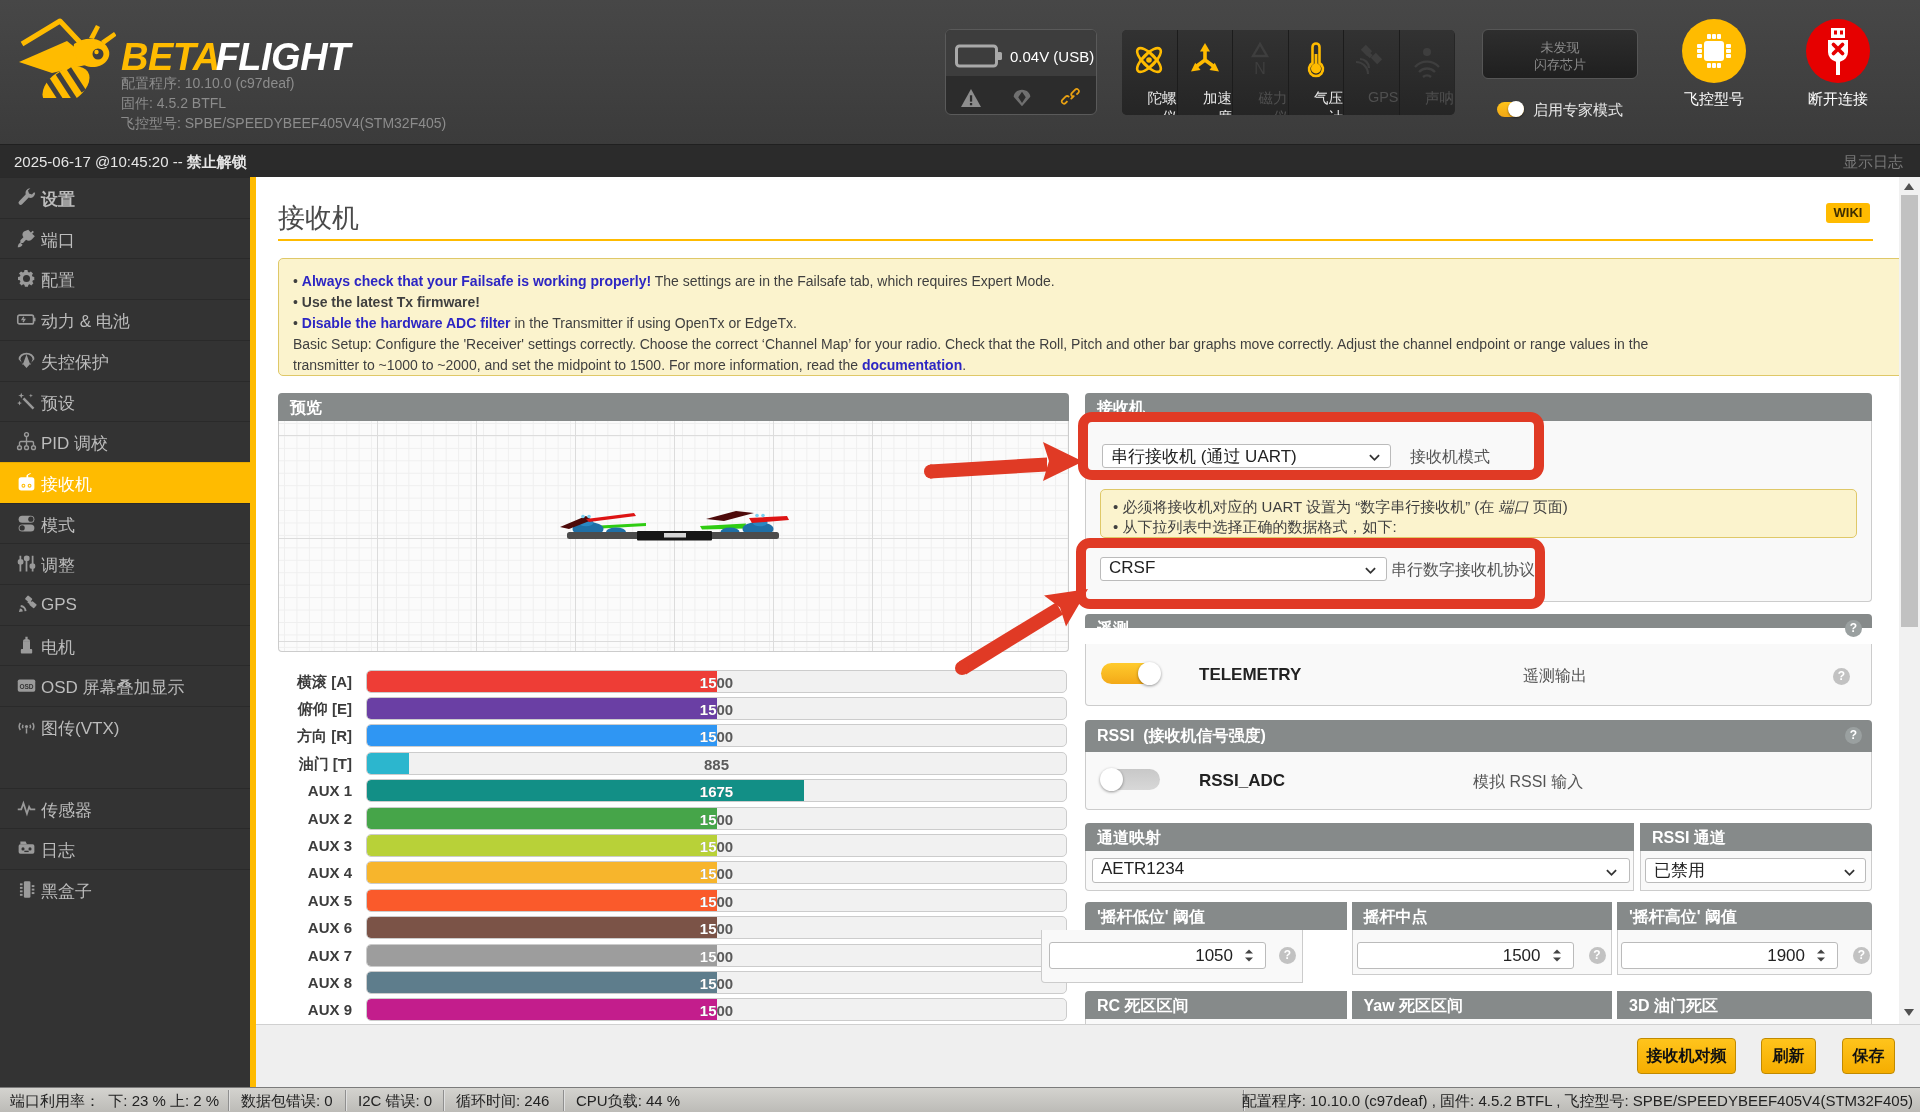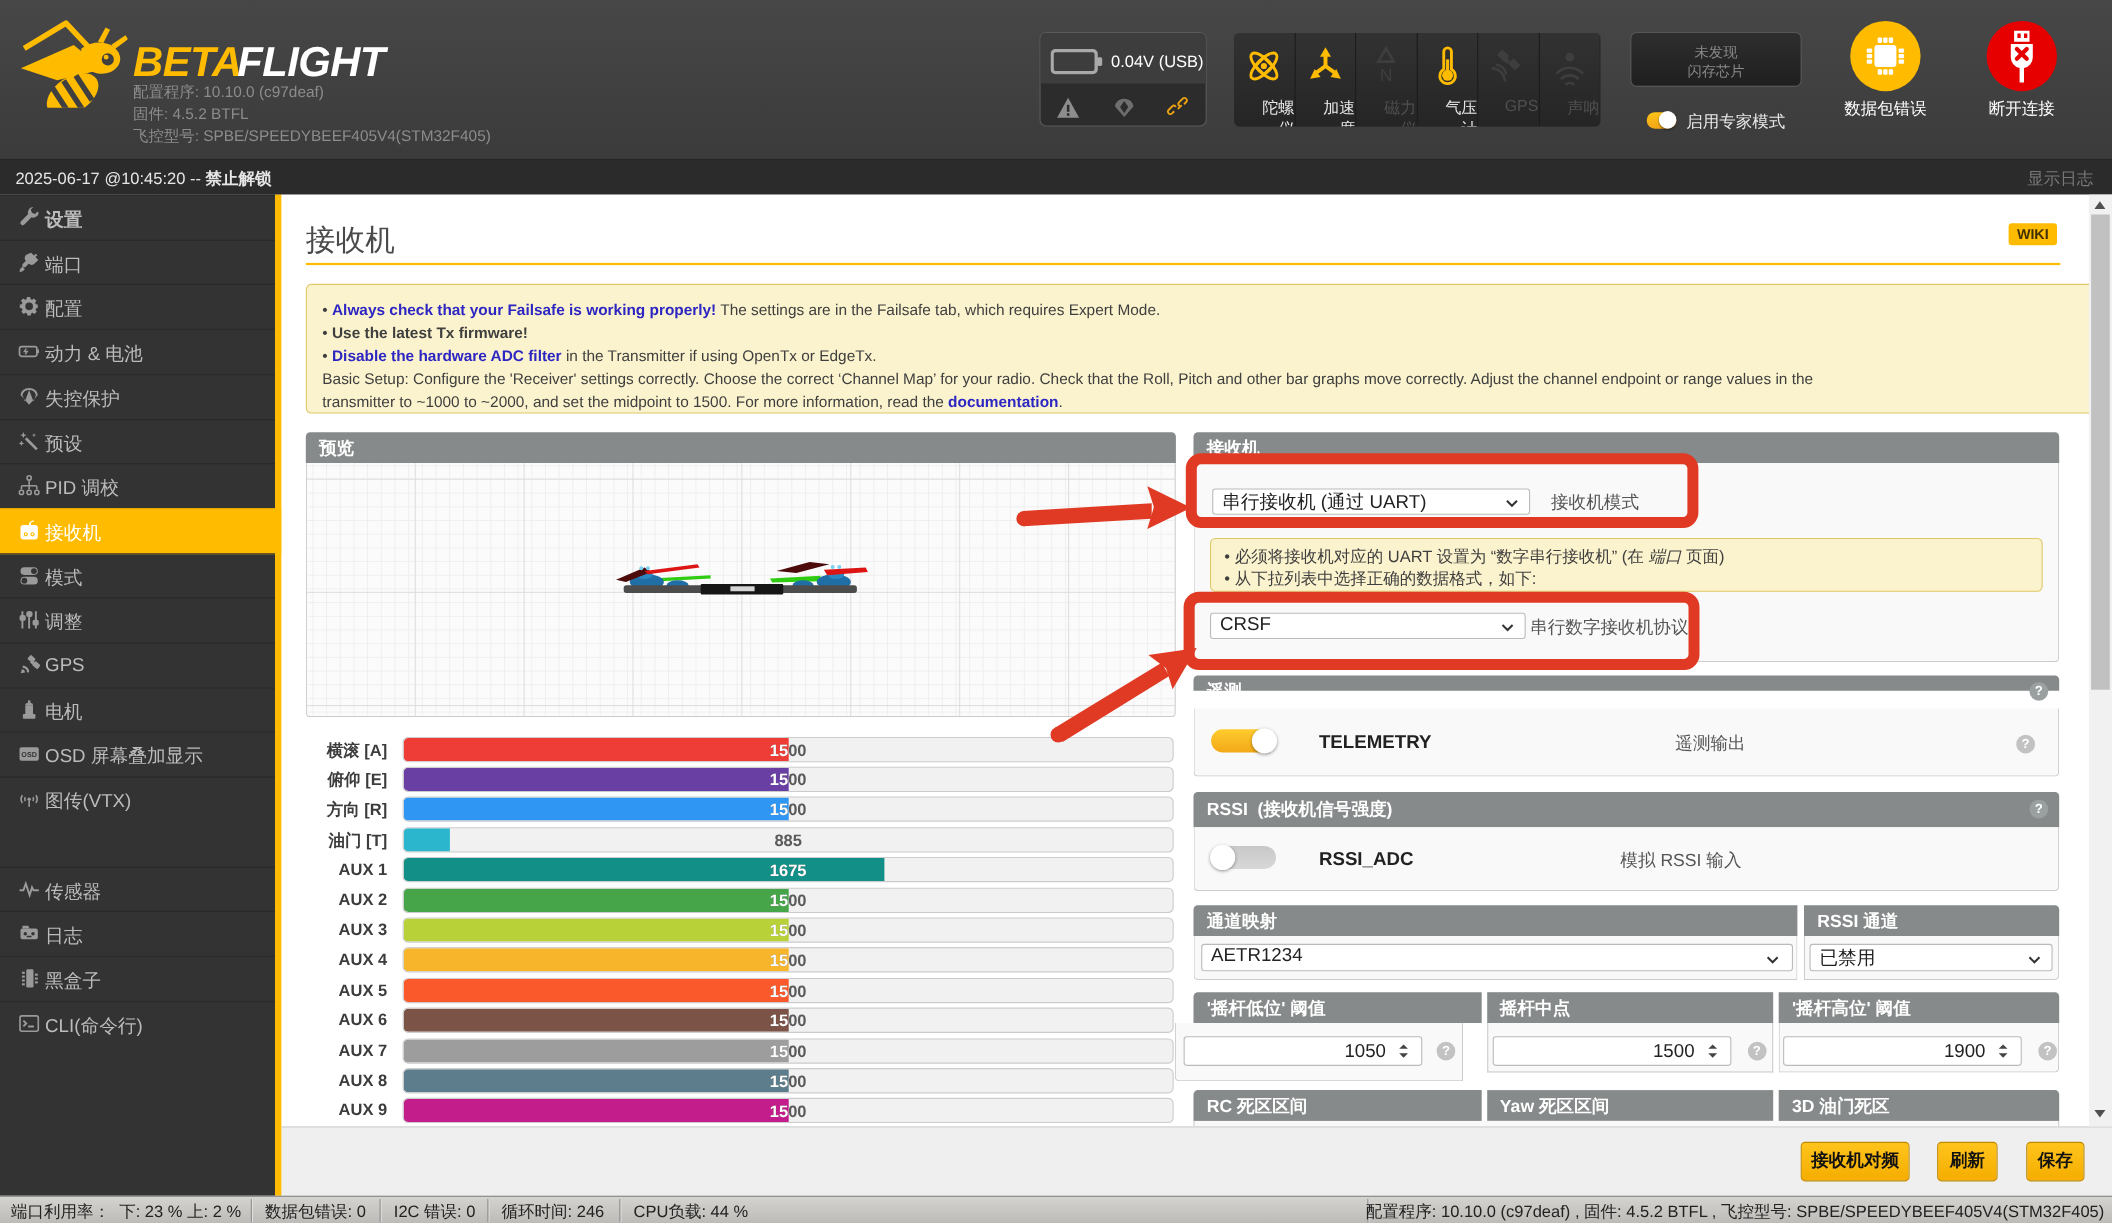--- a/index.html
+++ b/index.html
@@ -217,21 +217,21 @@
           <rect x="21" y="30" width="4" height="5" rx="1"></rect>
       <rect x="1" y="11" width="5" height="4" rx="1"></rect>
           <rect x="1" y="16" width="5" height="4" rx="1"></rect>
           <rect x="1" y="21" width="5" height="4" rx="1"></rect>
       <rect x="30" y="11" width="5" height="4" rx="1"></rect>
           <rect x="30" y="16" width="5" height="4" rx="1"></rect>
           <rect x="30" y="21" width="5" height="4" rx="1"></rect>
         </g>
     </svg>
   </div>
-  <div class="abs rbl" style="left:1654px;top:90px;">数据包错误</div>
+  <div class="abs rbl" style="left:1654px;top:90px;">飞控型号</div>
   <div class="abs roundbtn" style="left:1806px;top:19px;background:#e60000;">
     <svg class="abs" style="left:16px;top:8px;" width="32" height="52" viewBox="0 0 32 52" fill="#fff">
       <path d="M9 1h14v10H9z M12 3.5h3v4h-3z M18 3.5h3v4h-3z" fill-rule="evenodd"></path>
       <path d="M6 13h20v12a10 10 0 0 1-8 9.8V48h-4V34.8A10 10 0 0 1 6 25z"></path>
       <g stroke="#e60000" stroke-width="3.8" stroke-linecap="round">
           <path d="M11.5 17.5l9 9M20.5 17.5l-9 9"></path>
         </g>
     </svg>
   </div>
   <div class="abs rbl" style="left:1778px;top:90px;">断开连接</div>
@@ -374,27 +374,20 @@
             <rect x="4.5" y="5" width="3" height="2.2"></rect>
             <rect x="4.5" y="9" width="3" height="2.2"></rect>
             <rect x="4.5" y="13" width="3" height="2.2"></rect>
             <rect x="4.5" y="17" width="3" height="2.2"></rect>
             <rect x="18" y="7" width="3" height="2.2"></rect>
             <rect x="18" y="11" width="3" height="2.2"></rect>
             <rect x="18" y="15" width="3" height="2.2"></rect>
           </g>
         </svg>
         <span class="txt">黑盒子</span>
-      </div>
-    <div class="mitem" style="top:732.6px;">
-        <svg class="ico" viewBox="0 0 24 24" fill="none" stroke="#9a9a9a" stroke-width="1.7">
-          <rect x="2.5" y="4" width="19" height="16" rx="2"></rect>
-          <path d="M6 9l3 3-3 3M11 15h6" stroke-width="2"></path>
-        </svg>
-        <span class="txt">CLI(命令行)</span>
       </div>
   </div>
   <div class="abs" id="ystrip"></div>
 
   <div class="abs" id="content">
     <div class="abs h1" style="left:22px;top:23px;">接收机</div>
     <div class="abs" style="left:22px;top:62px;width:1595px;height:2px;background:#ffbb00;"></div>
     <div class="abs wiki" style="left:1570px;top:26px;width:44px;height:20px;">WIKI</div>
     <div class="abs note" style="left:22px;top:81px;width:1770px;height:118px;padding:12px 14px;font-size:14px;line-height:21px;color:#3f3f3f;">
       <div>• <b class="lnk">Always check that your Failsafe is working properly!</b> The settings are in the Failsafe tab, which requires Expert Mode.</div>
@@ -602,21 +595,21 @@
           </svg></div>
     </div>
     <div class="abs gbb" style="left:1384px;top:674px;width:232px;height:40px;border-radius:0 0 4px 0;">
       <div class="sel abs" style="left:4px;top:7px;width:221px;height:25px;">已禁用<svg class="chev" style="right:10px;top:8px;" viewBox="0 0 12 8" width="12" height="8">
             <path d="M1 1.5l5 5 5-5" stroke="#333" stroke-width="2" fill="none"></path>
           </svg></div>
     </div>
     <div class="abs gbh" style="left:829px;top:725px;width:261.5px;height:27.5px;border-radius:4px 0 0 0;">'摇杆低位' 阈值</div>
     <div class="abs gbh" style="left:1095.5px;top:725px;width:260.5px;height:27.5px;border-radius:0;">摇杆中点</div>
     <div class="abs gbh" style="left:1361px;top:725px;width:255px;height:27.5px;border-radius:0 4px 0 0;">'摇杆高位' 阈值</div>
-    <div class="abs gbb" style="left:812px;top:752.5px;width:261.5px;height:53px;border-radius:0 0 0 4px;">
+    <div class="abs gbb" style="left:785px;top:752.5px;width:261.5px;height:53px;border-radius:0 0 0 4px;">
       <div class="numin" style="left:7px;top:12px;width:217px;">
           <span class="v">1050</span>
           <span class="spin"><svg width="20" height="21" viewBox="0 0 20 21">
               <path d="M6 8.5l4-4 4 4z" fill="#444"></path>
               <path d="M6 12.5l4 4 4-4z" fill="#444"></path>
             </svg></span>
         </div>
       <div class="qm light abs" style="left:237px;top:17px;">?</div>
     </div>
     <div class="abs gbb" style="left:1095.5px;top:752.5px;width:260.5px;height:45.5px;border-radius:0;">

